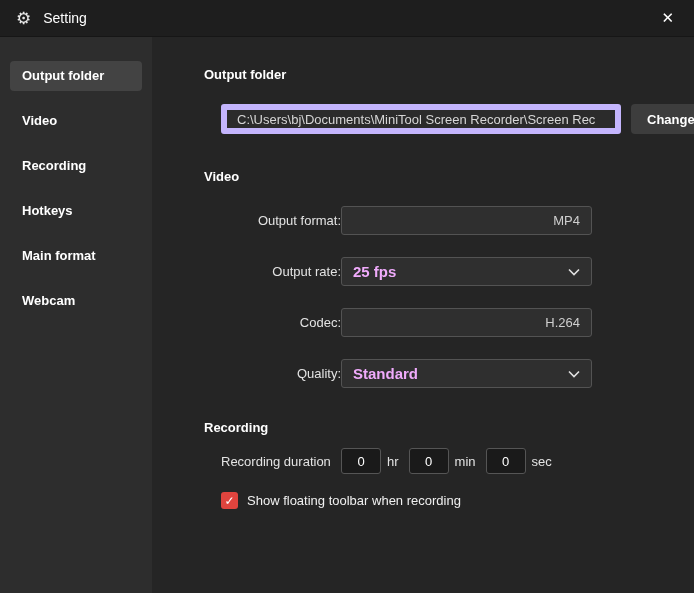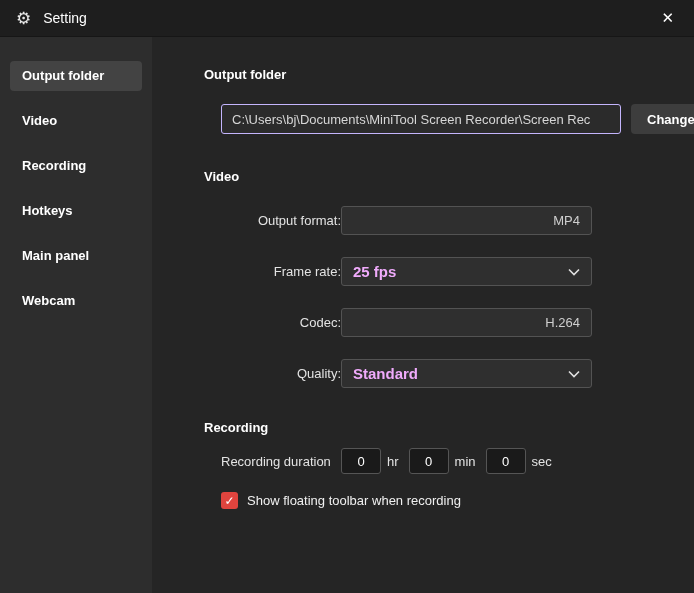--- a/index.html
+++ b/index.html
@@ -70,21 +70,21 @@
   .path-row {
     margin-top:22px;
     margin-left:17px;
     display:flex;
     align-items:center;
   }
   .path-input {
     width:400px;
     height:30px;
     background:#2b2b2b;
-    border:1px solid #c4b5fd;
+    border:6px solid #c4b5fd;
     border-radius:3px;
     color:#d6d6d6;
     font-size:13px;
     font-family:"Liberation Sans", sans-serif;
     padding:0 10px;
     white-space:nowrap;
     overflow:hidden;
   }
   .change-btn {
     margin-left:10px;
@@ -239,42 +239,42 @@
   <span class="close-btn">✕</span>
 </div>
 
 <div class="main">
 
   <div class="sidebar">
     <div class="side-item selected">Output folder</div>
     <div class="side-item">Video</div>
     <div class="side-item">Recording</div>
     <div class="side-item">Hotkeys</div>
-    <div class="side-item">Main panel</div>
+    <div class="side-item">Main format</div>
     <div class="side-item">Webcam</div>
   </div>
 
   <div class="content">
 
     <div class="section-heading">Output folder</div>
 
     <div class="path-row">
       <input class="path-input" type="text" value="C:\Users\bj\Documents\MiniTool Screen Recorder\Screen Rec" style="">
       <button class="change-btn">Change</button>
     </div>
 
     <div class="section-heading video-heading">Video</div>
 
     <div class="form-row">
       <span class="form-label">Output format:</span>
       <div class="text-field">MP4</div>
     </div>
 
     <div class="form-row">
-      <span class="form-label">Frame rate:</span>
+      <span class="form-label">Output rate:</span>
       <div class="select-field">
         <span>25 fps</span>
         <span class="chevron">
           <svg width="12" height="8" viewBox="0 0 12 8">
               <polyline points="1,1.5 6,6.5 11,1.5" fill="none" stroke="#e0e0e0" stroke-width="1.6"></polyline>
             </svg>
         </span>
       </div>
     </div>
 

